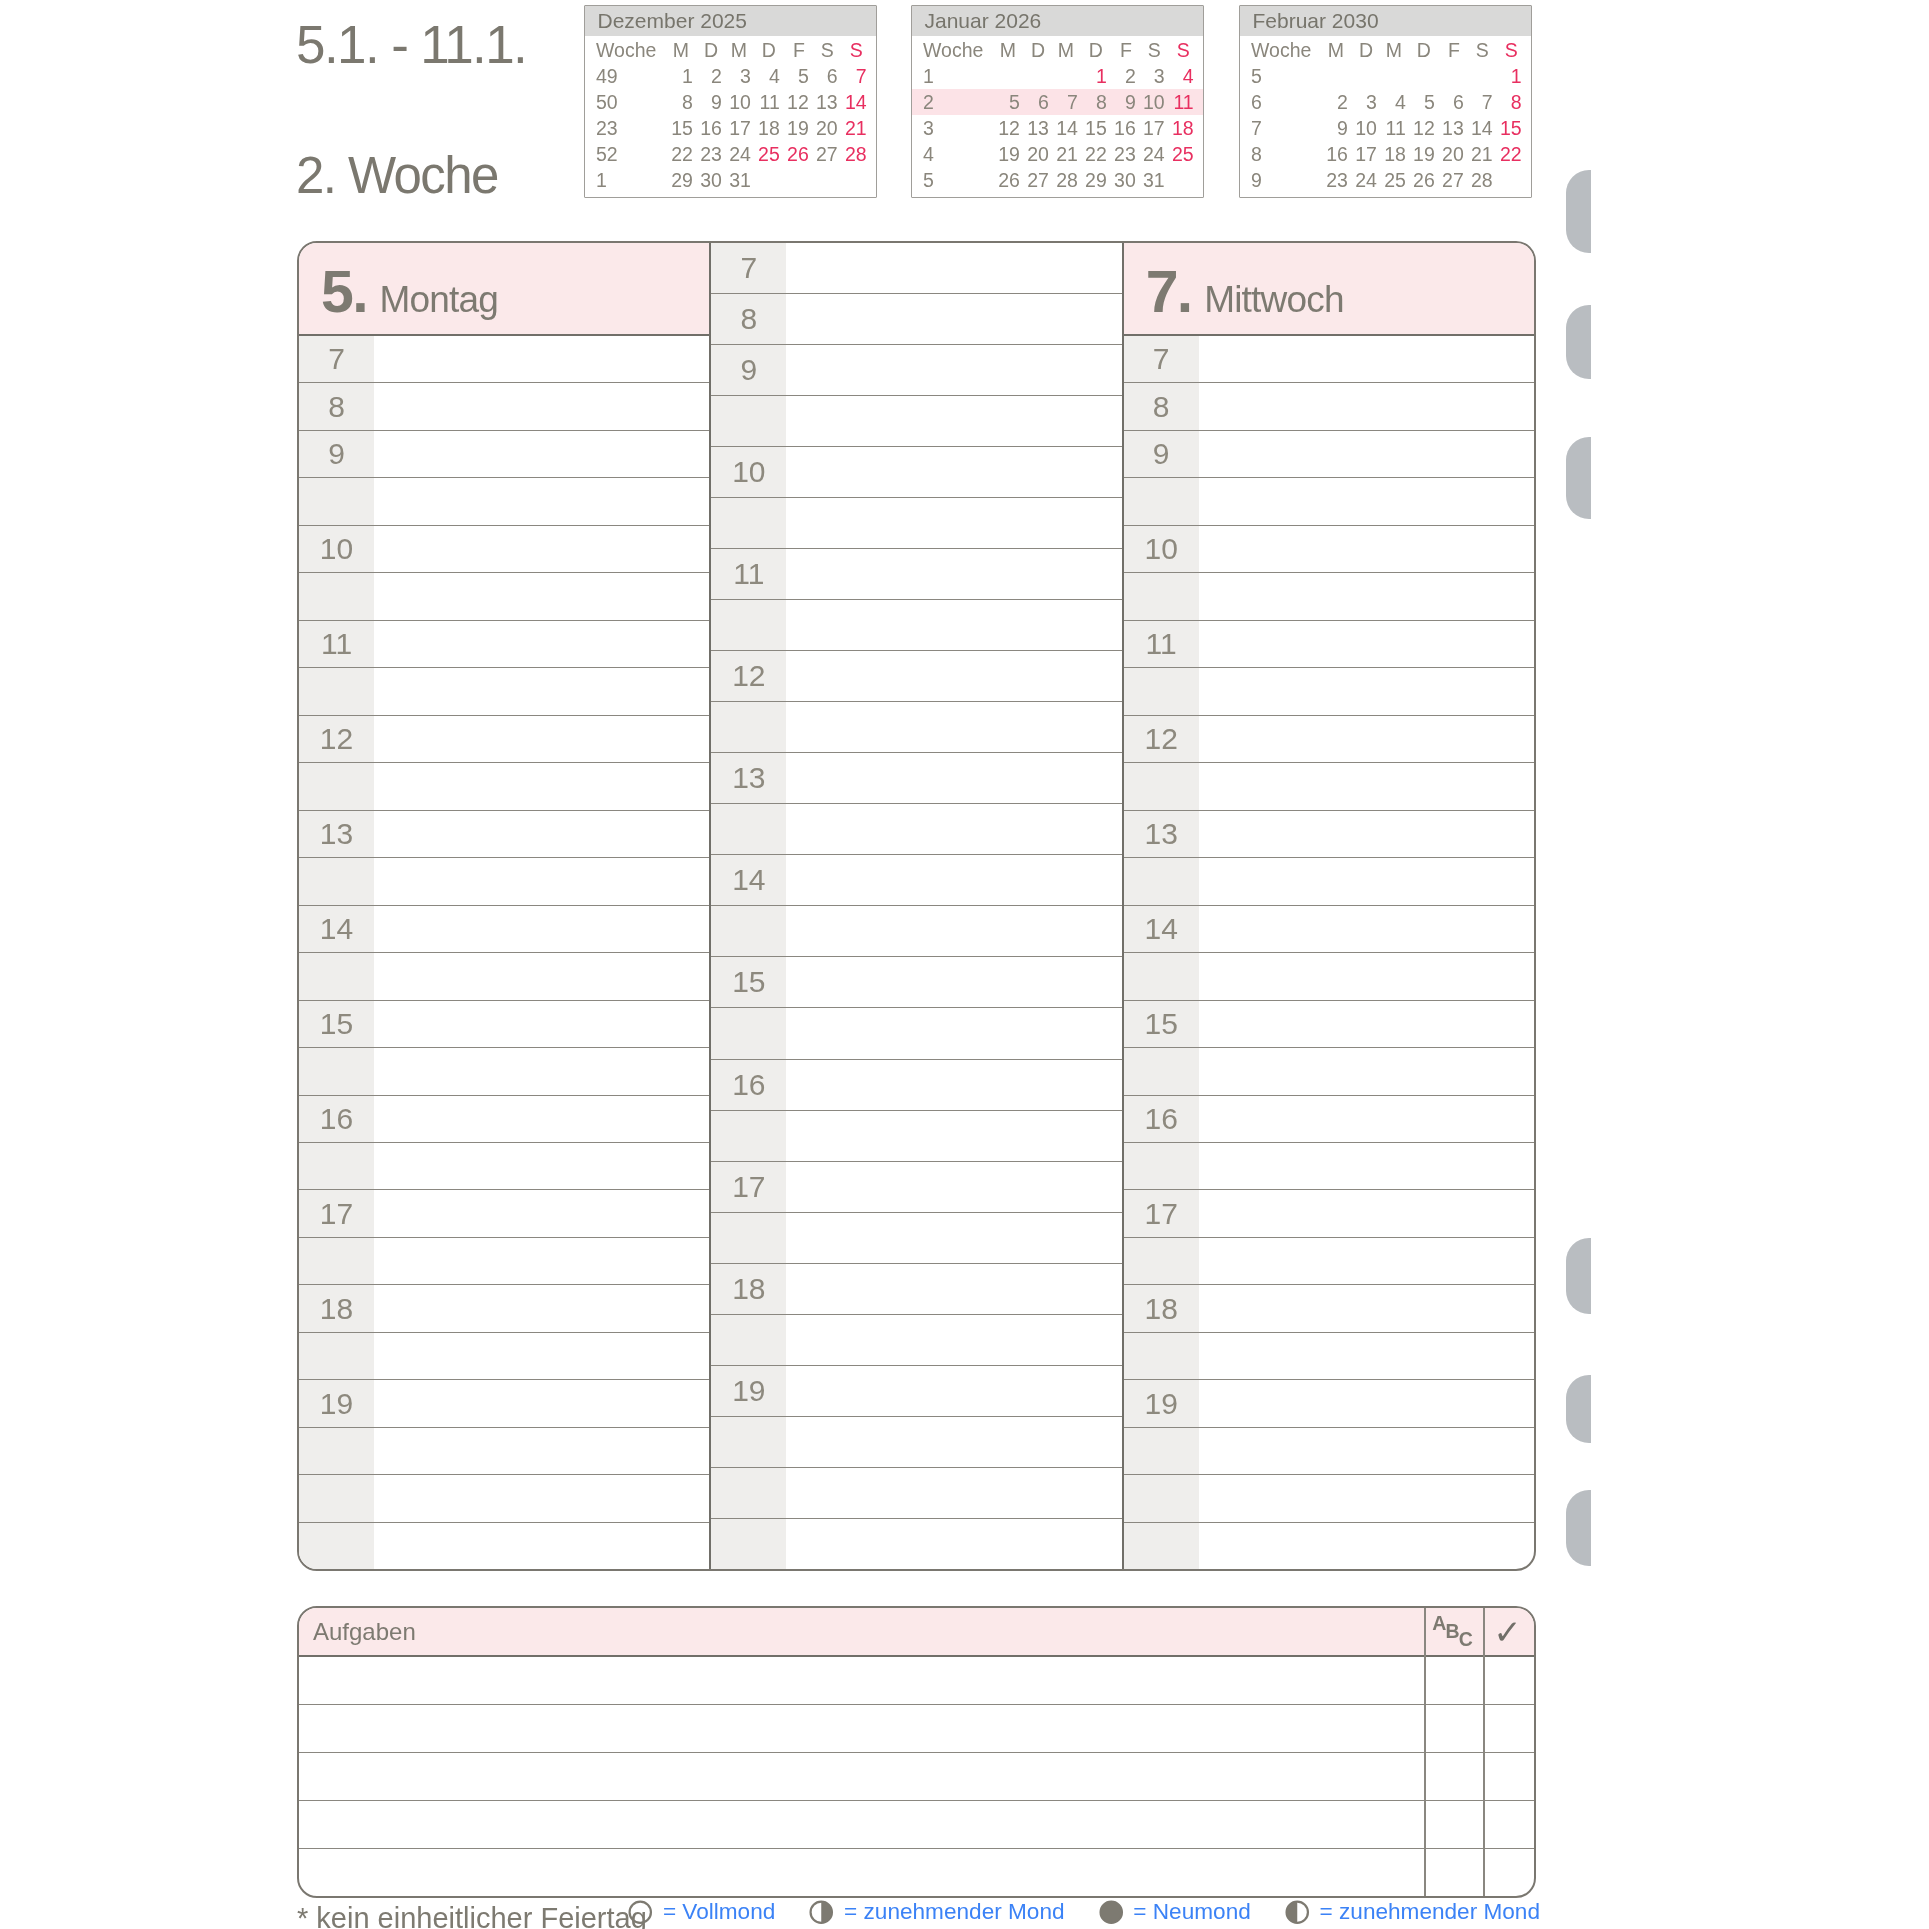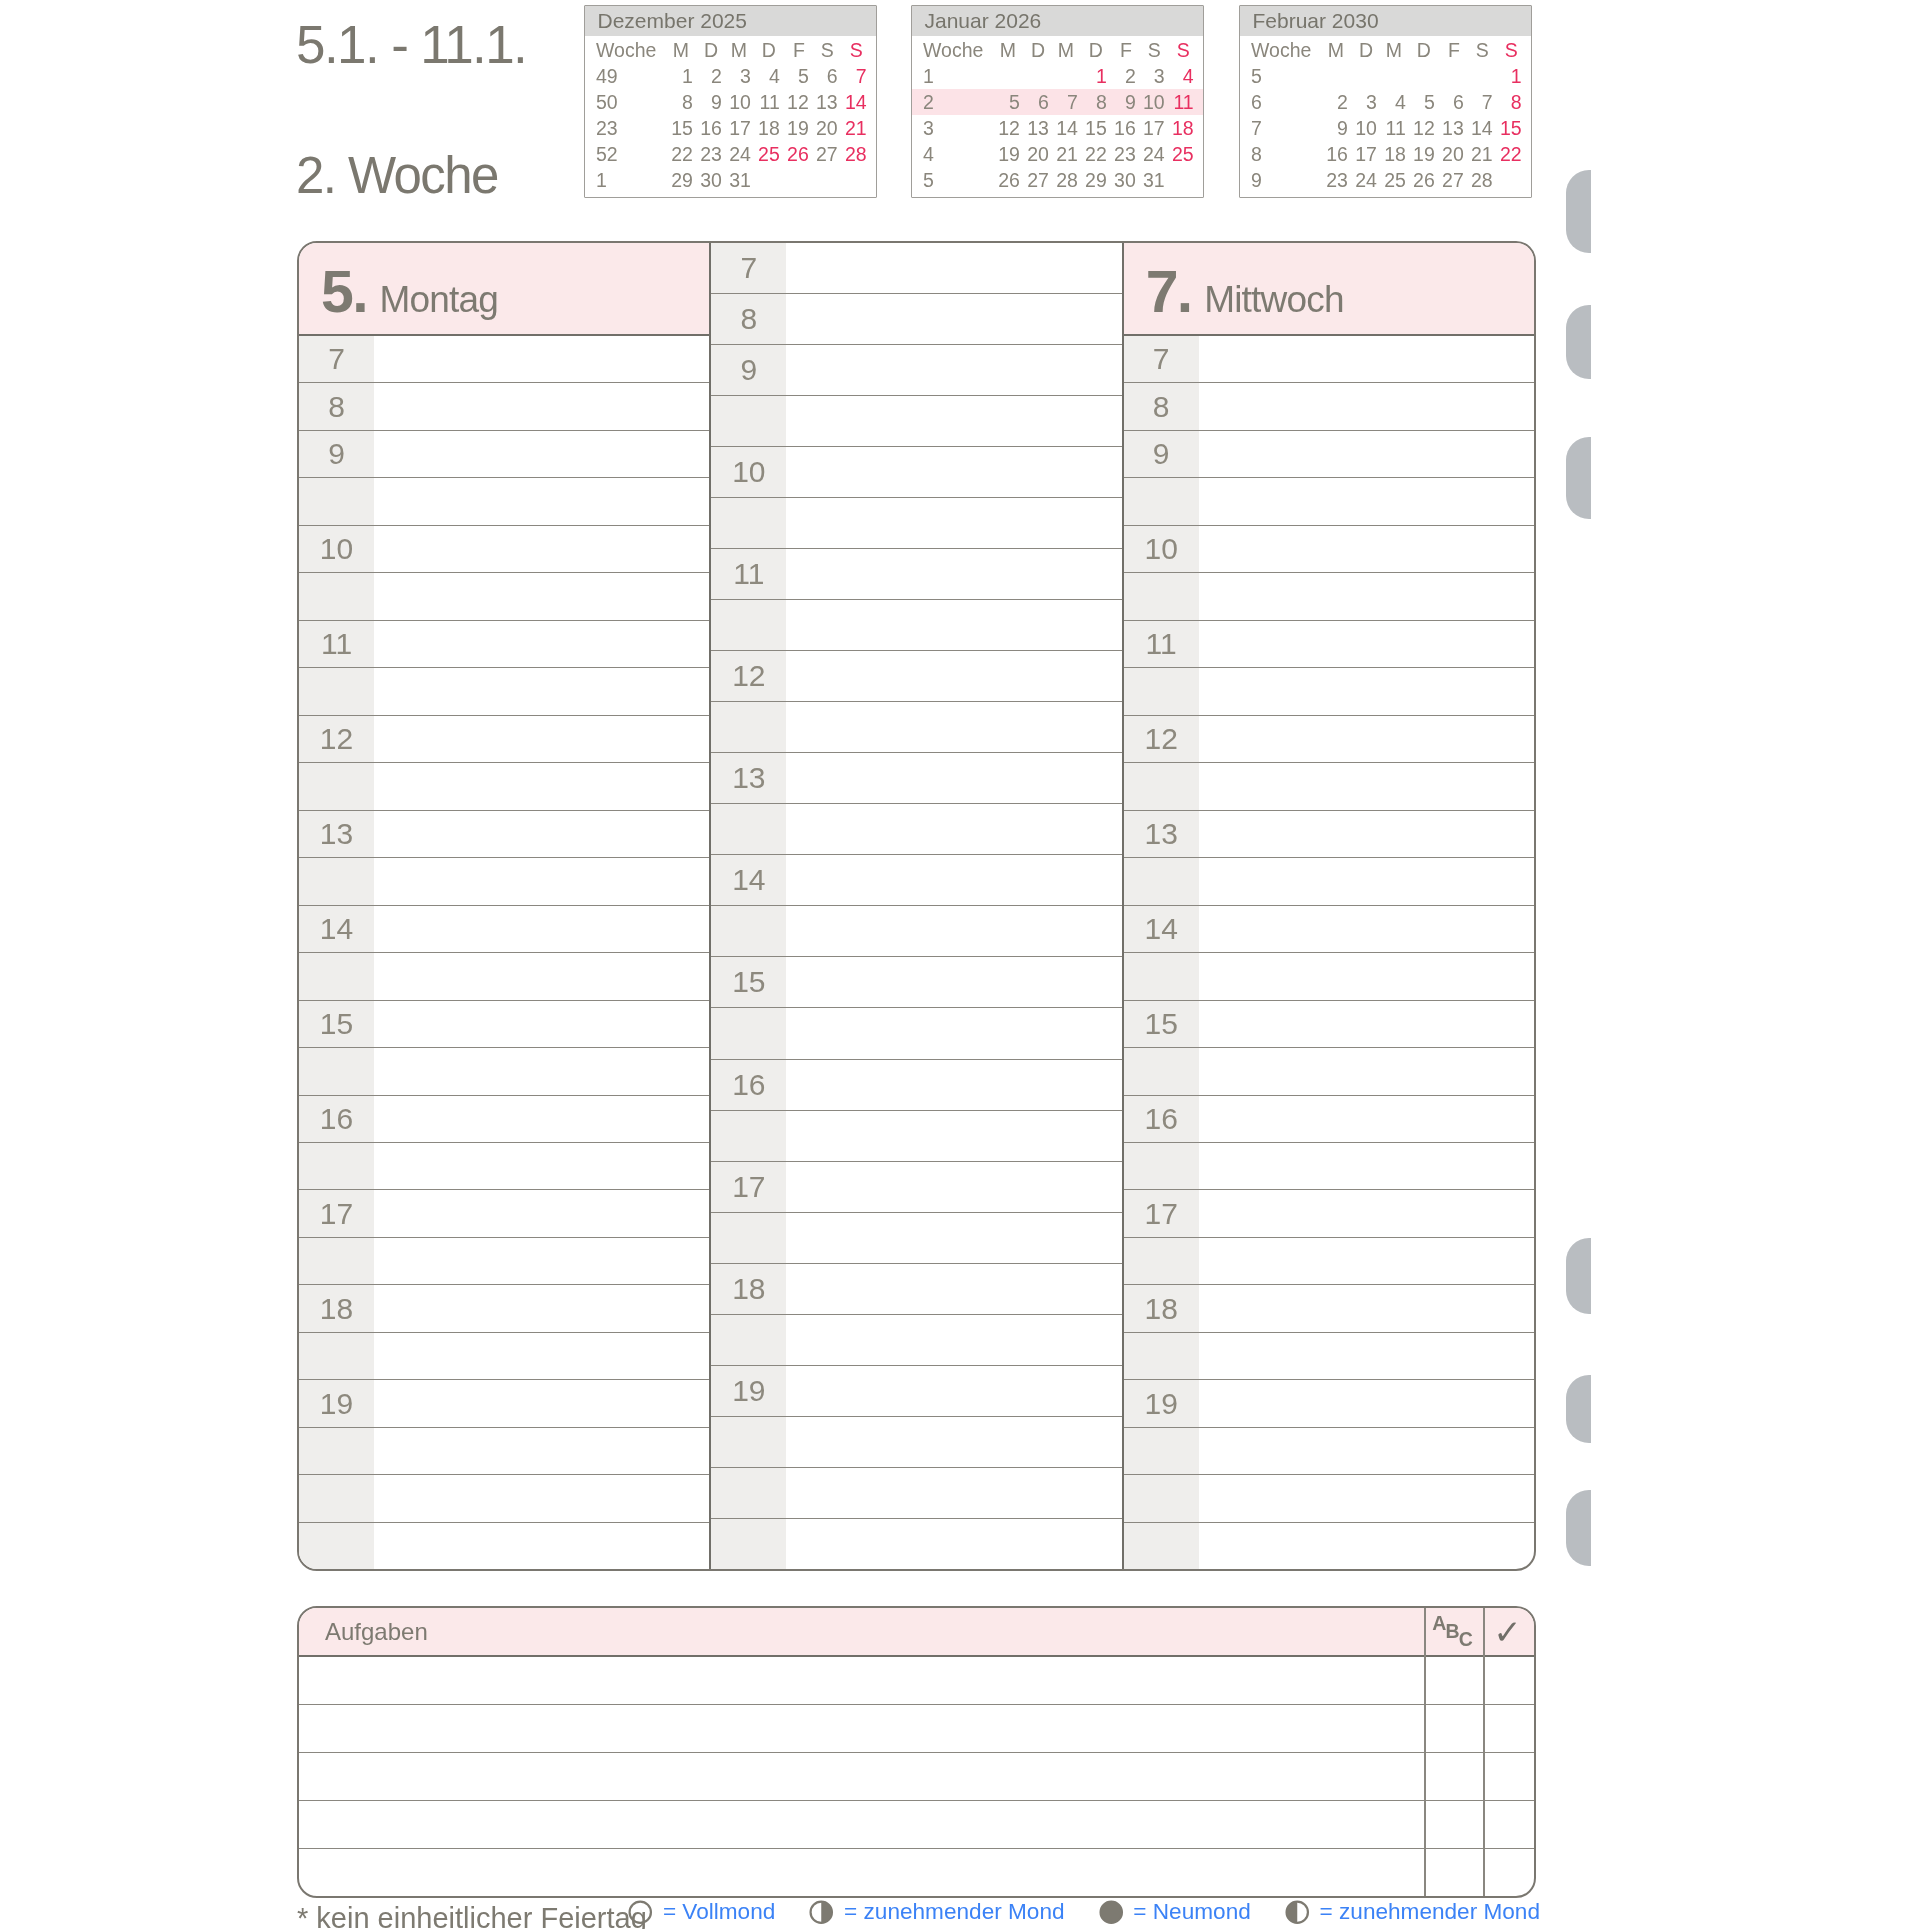--- a/index.html
+++ b/index.html
@@ -37,21 +37,21 @@
   .slot-row{flex:1;display:flex;min-height:0;}
   .slot-row + .slot-row{border-top:1.6px solid #8a8780;}
   .slot-label{width:75px;flex:0 0 75px;background:#efeeec;display:flex;align-items:center;
               justify-content:center;font-size:30px;color:#8d897e;}
   .slot-cell{flex:1;}
   
   .tasks{position:absolute;left:297px;top:1606px;width:1235px;height:288px;background:#fff;
          border:2.3px solid #7a7770;border-radius:20px;overflow:hidden;}
   .tasks-header{height:47px;background:#fbe9ea;border-bottom:2.3px solid #716f69;position:relative;
                 display:flex;align-items:center;}
-  .tasks-title{padding-left:26px;font-size:24px;color:#7d7a71;}
+  .tasks-title{padding-left:14px;font-size:24px;color:#7d7a71;}
   .task-rows{position:absolute;left:0;right:0;top:49px;bottom:0;display:flex;flex-direction:column;}
   .task-row{flex:1;}
   .task-row + .task-row{border-top:1.6px solid #8a8780;}
   .tasks .vline{position:absolute;top:0;bottom:0;width:1.6px;background:#8a8780;}
   .abc{position:absolute;left:1125px;width:57px;top:0;height:47px;display:flex;align-items:center;
        justify-content:center;font-size:19.5px;font-weight:600;color:#7d7a71;}
   .abc span{position:relative;display:inline-block;}
   .abc .a{top:-7.8px;}
   .abc .b{top:0;margin-left:-0.8px;}
   .abc .c{top:7.8px;margin-left:-0.8px;}

